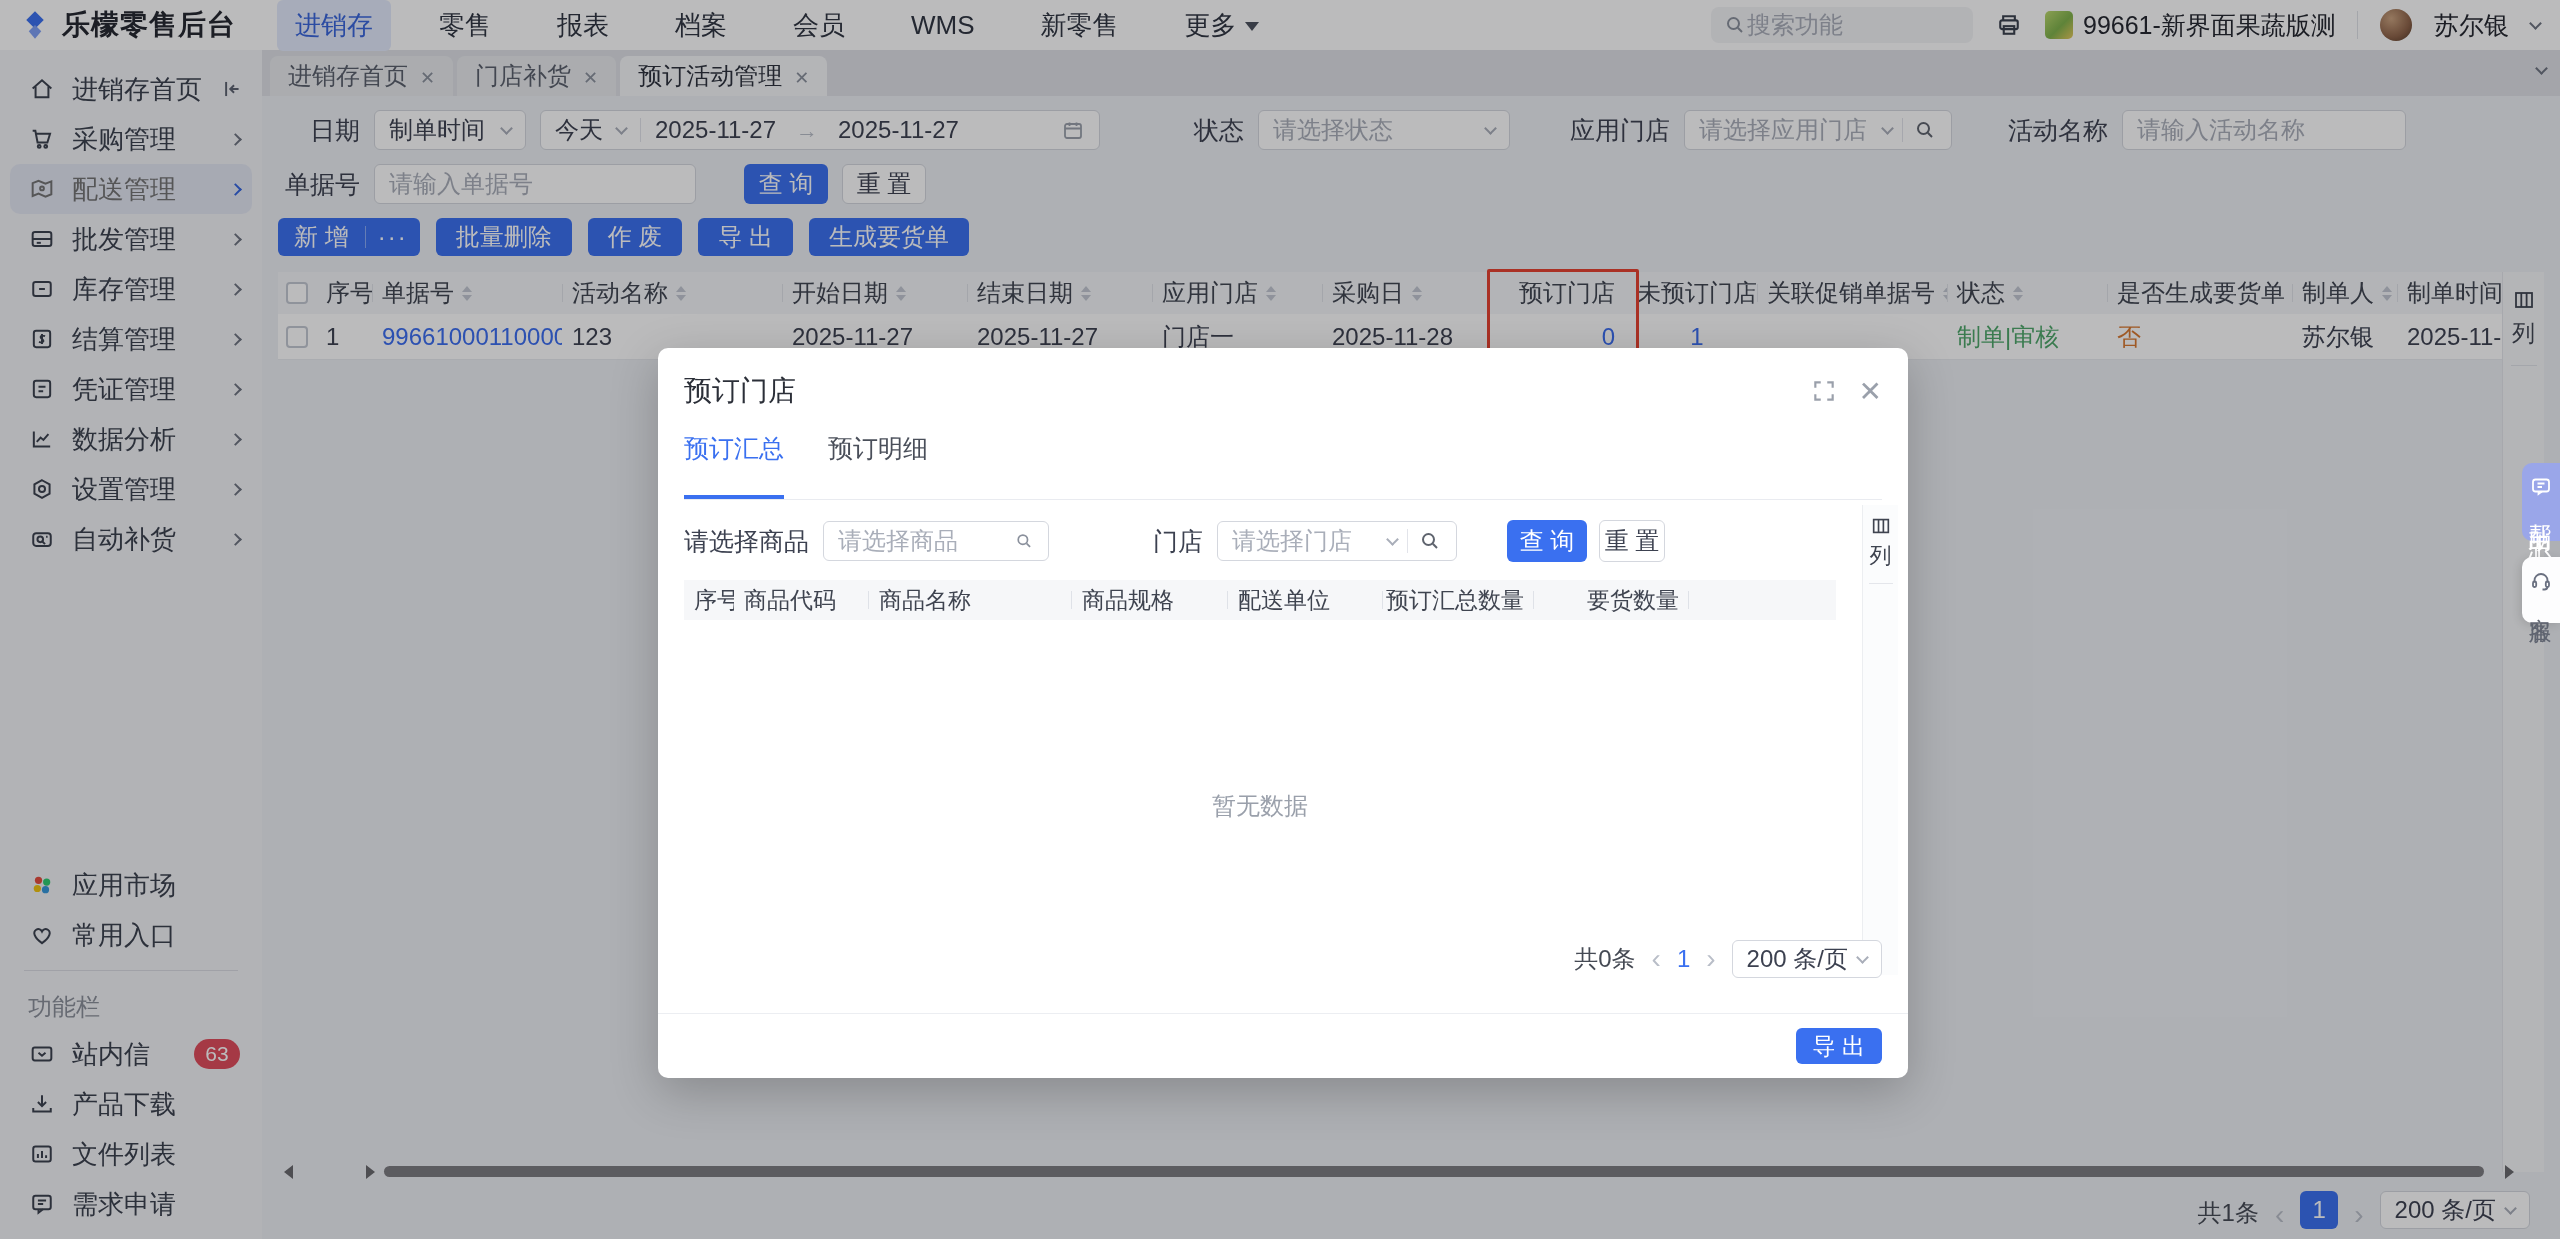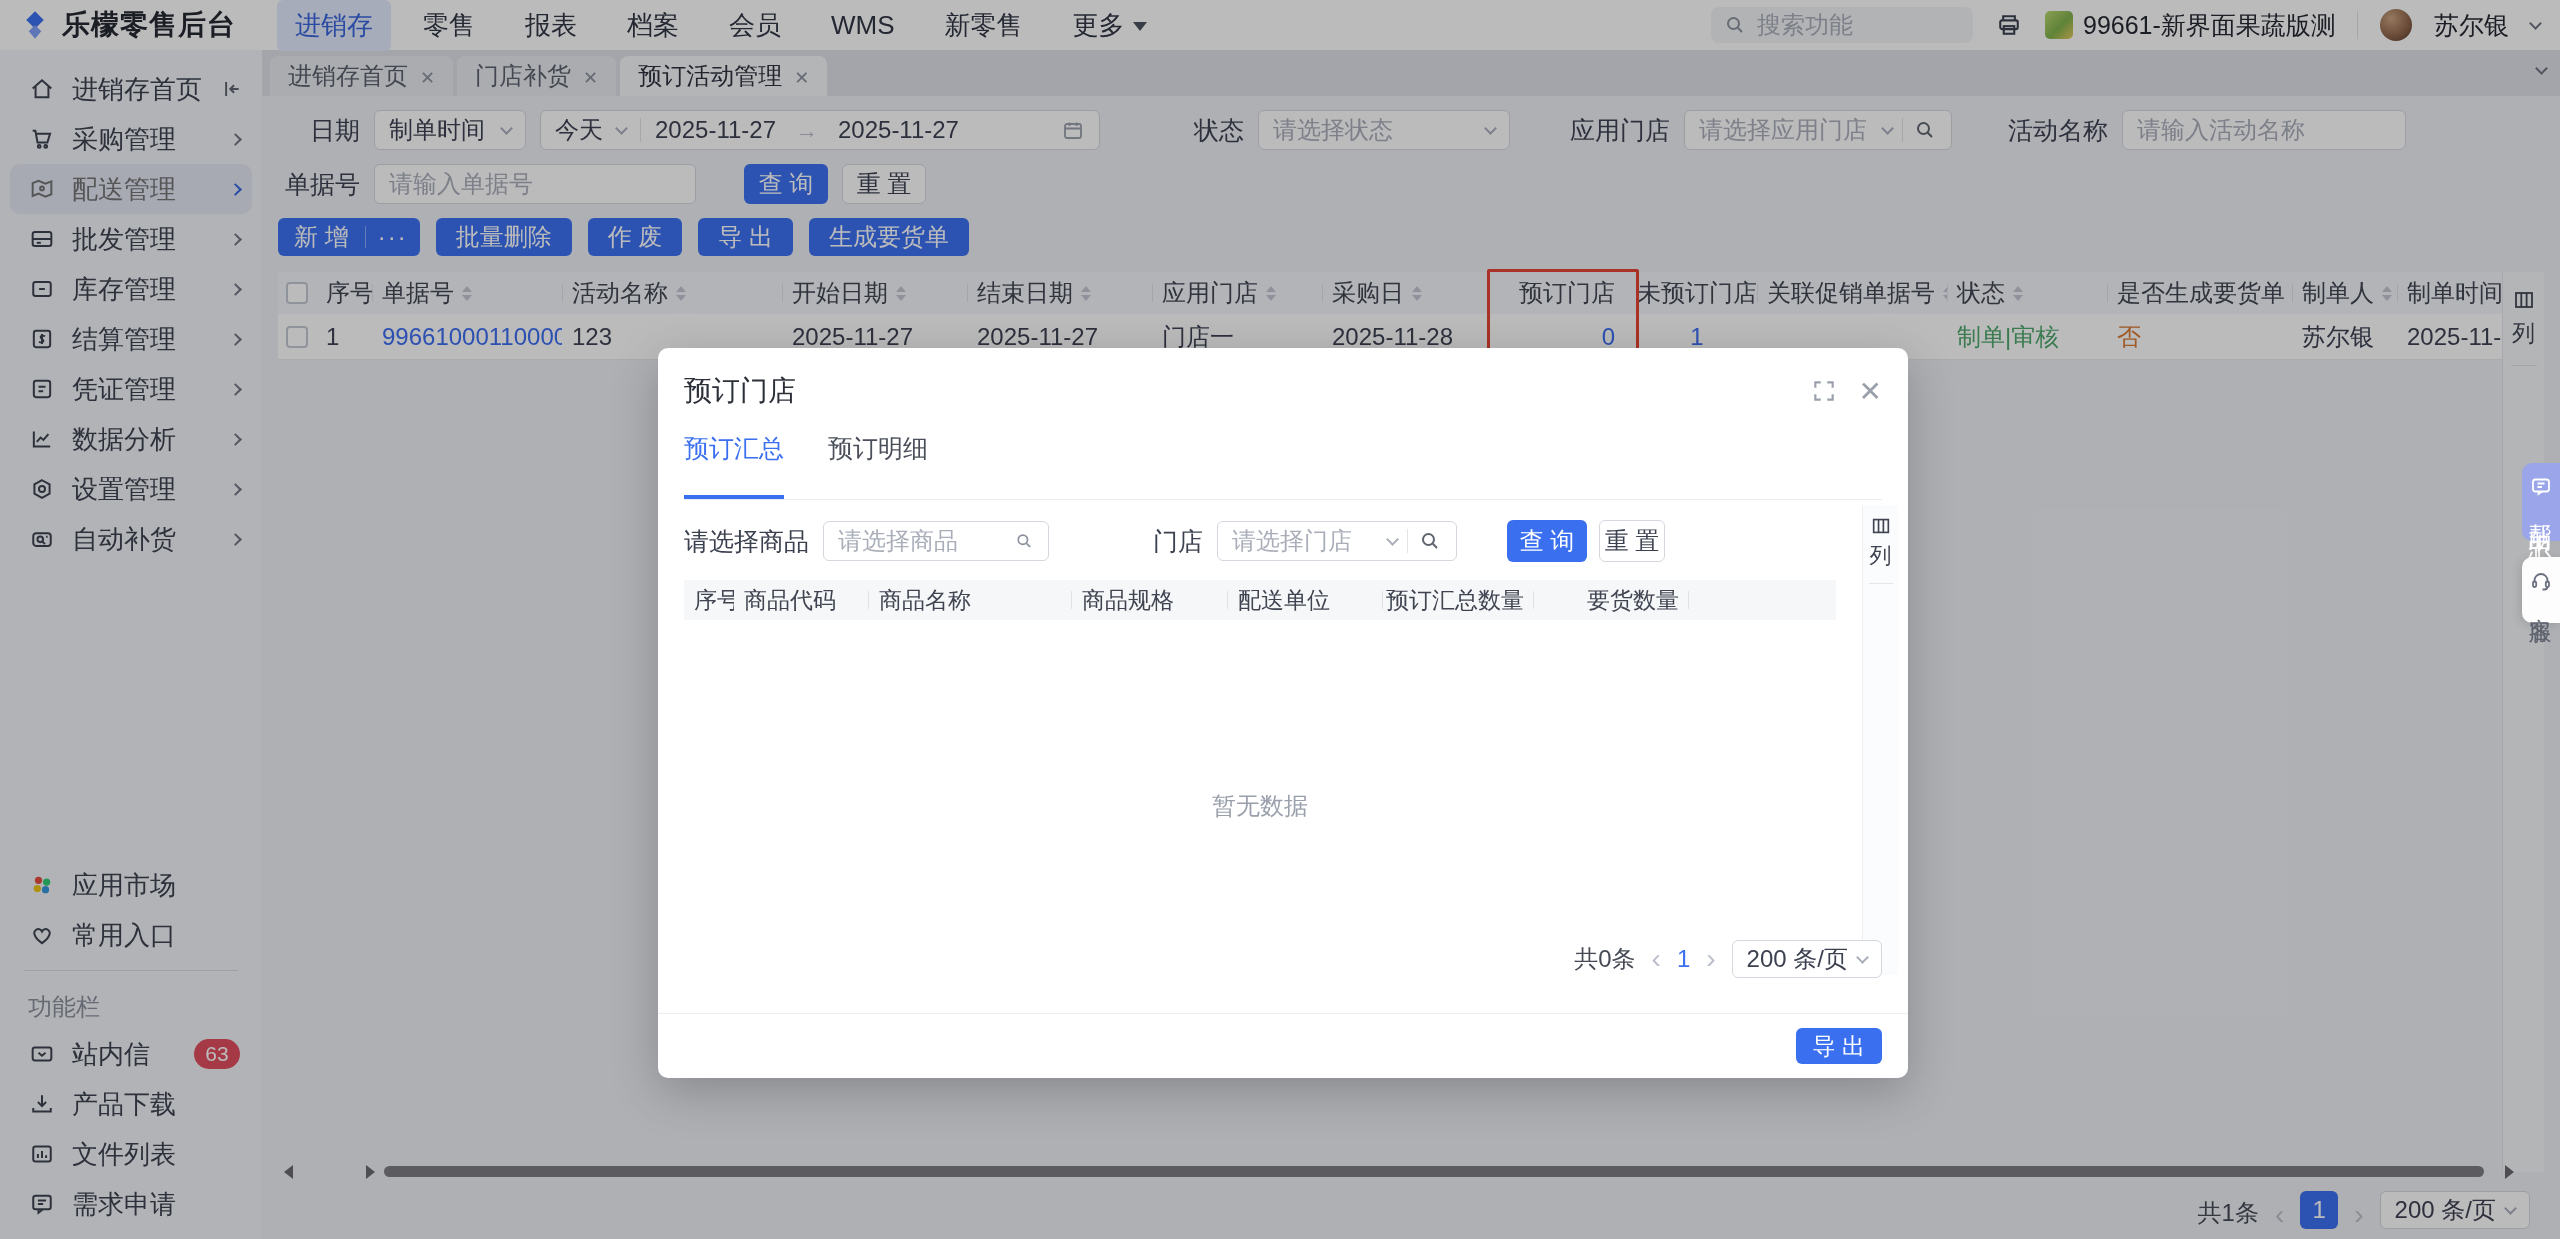--- a/index.html
+++ b/index.html
@@ -3,26 +3,26 @@
 <meta charset="utf-8">
 <style>
   * { margin:0; padding:0; box-sizing:border-box; }
   html,body { width:2560px; height:1239px; overflow:hidden; }
   body { font-family:"Liberation Sans","DejaVu Sans",sans-serif; font-size:24px; color:#3c4150; background:#eef0f4; position:relative; }
 
   
   .topbar { position:absolute; left:0; top:0; right:0; height:50px; background:#fff; display:flex; align-items:center; padding:0 20px; z-index:10; }
   .logo { display:flex; align-items:center; gap:12px; width:240px; }
   .logo-text { font-size:28px; font-weight:bold; color:#23262e; letter-spacing:1px; }
-  .topnav { display:flex; align-items:center; gap:14px; margin-left:6px;padding-left:11px; }
+  .topnav { display:flex; align-items:center; gap:30px; margin-left:6px;padding-left:11px; }
   .nav-item { font-size:26px; color:#2e3440; padding:8px 18px; border-radius:6px; cursor:pointer; display:flex; align-items:center; gap:8px; }
   .nav-item.active { background:#e4ebfc; color:#3865dc; }
   .tri-dn { width:0; height:0; border-left:7px solid transparent; border-right:7px solid transparent; border-top:9px solid #4a505c; margin-top:3px; }
   .topbar-right { margin-left:auto; display:flex; align-items:center; gap:22px; }
-  .search-box { width:262px; height:36px; background:#f3f4f6; border-radius:8px; display:flex; align-items:center; padding:0 12px; gap:10px; }
+  .search-box { width:262px; height:36px; background:#f3f4f6; border-radius:8px; display:flex; align-items:center; padding:0 12px; gap:0; }
   .search-box input { border:0; outline:0; background:transparent; font-size:24px; width:180px; color:#3c4150; font-family:inherit; }
   .search-box input::placeholder { color:#a9aeb9; }
   .store-chip { display:flex; align-items:center; gap:10px; max-width:290px; }
   .store-img { width:28px; height:28px; border-radius:5px; background:linear-gradient(135deg,#bcd96d 0%,#7fb24a 55%,#e7c95a 100%); flex:0 0 auto; }
   .store-name { font-size:25px; color:#23262e; white-space:nowrap; overflow:hidden; }
   .vdiv { width:1px; height:28px; background:#e0e2e8; }
   .avatar { width:32px; height:32px; border-radius:50%; background:radial-gradient(circle at 35% 30%,#caa27e 0%,#8d6247 60%,#4e3524 100%); }
   .user-name { font-size:25px; color:#23262e; }
   .chv { display:inline-block; width:9px; height:9px; border-right:2px solid #6d7380; border-bottom:2px solid #6d7380; transform:rotate(45deg); margin-bottom:4px; }
   .chv.lt { border-color:#a9aeb9; }

